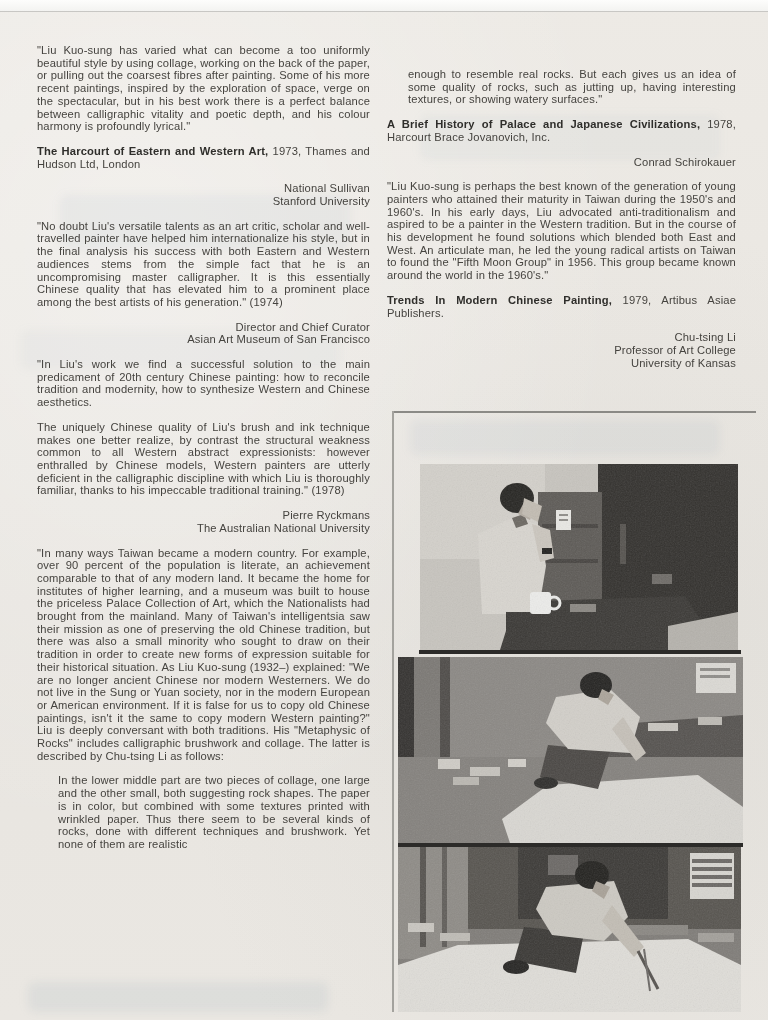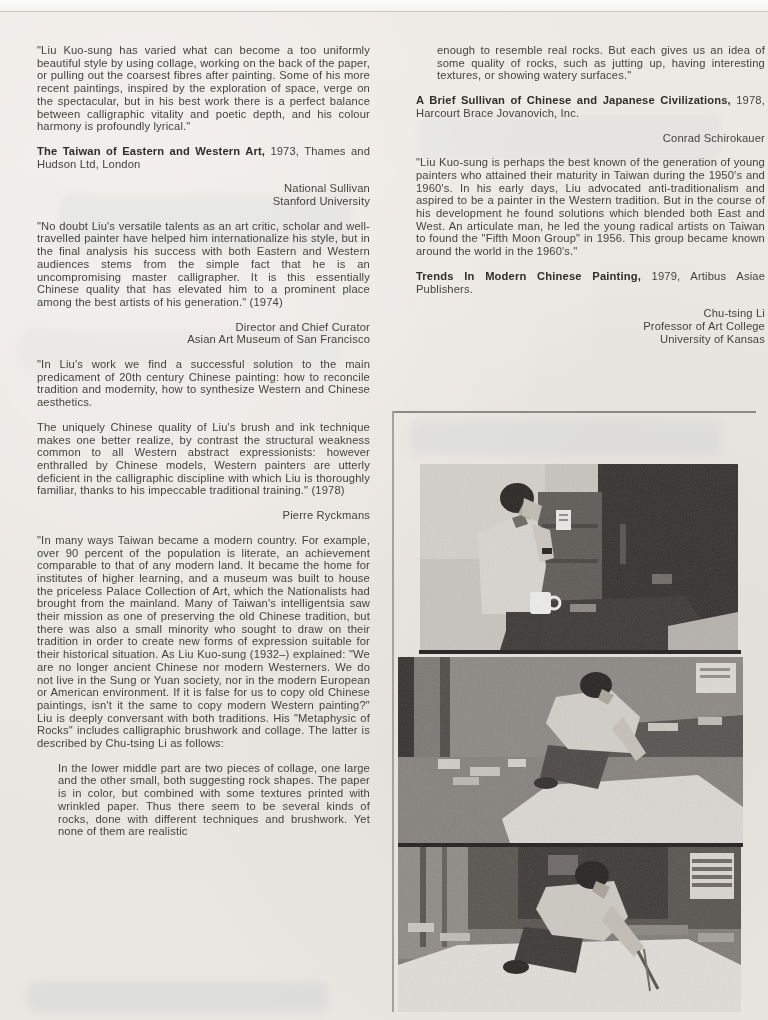--- a/index.html
+++ b/index.html
@@ -13,21 +13,21 @@
   }
   .scan-strip {
     position:absolute; top:0; left:0; right:0; height:11px;
     background:linear-gradient(#fdfdfc,#f3f3f1);
     border-bottom:1px solid #c8c7c4;
   }
   .smudge { position:absolute; border-radius:8px; filter:blur(4px); pointer-events:none; }
   .col { position:absolute; top:44px; font-size:11.2px; line-height:12.7px;
          letter-spacing:0.15px; text-align:justify; }
   .col-left  { left:37px;  width:333px; }
-  .col-right { left:416px; width:349px; }
+  .col-right { left:387px; width:349px;margin-top:24px; }
   .blk { margin:0 0 12px 0; }
   .blk-tight { margin:0 0 0 2px; }
   .person-line { text-align:right; line-height:12.7px; }
   .person { margin:0 0 12px 0; }
   .ref-title { font-weight:bold; color:#2f2e2b; }
   .ref-rest  { font-weight:normal; }
   .indent { margin-left:21px; }
   .rule-h { position:absolute; left:392px; top:411px; width:364px; height:2px; background:#8b8a86; }
   .rule-v { position:absolute; left:392px; top:411px; width:2px;  height:601px; background:#a3a29d; }
   .photo { position:absolute; }
@@ -44,42 +44,43 @@
   <div class="scan-strip"></div>
 
   <div class="smudge" style="left:60px;top:195px;width:290px;height:55px;background:rgba(120,145,170,0.07);"></div>
   <div class="smudge" style="left:420px;top:115px;width:300px;height:45px;background:rgba(120,145,170,0.06);"></div>
   <div class="smudge" style="left:410px;top:420px;width:310px;height:35px;background:rgba(120,145,170,0.08);"></div>
   <div class="smudge" style="left:28px;top:982px;width:300px;height:30px;background:rgba(130,155,175,0.12);"></div>
   <div class="smudge" style="left:20px;top:330px;width:320px;height:40px;background:rgba(130,150,170,0.05);"></div>
 
   <div class="col col-left">
     <p class="blk">"Liu Kuo-sung has varied what can become a too uniformly beautiful style by using collage, working on the back of the paper, or pulling out the coarsest fibres after painting. Some of his more recent paintings, inspired by the exploration of space, verge on the spectacular, but in his best work there is a perfect balance between calligraphic vitality and poetic depth, and his colour harmony is profoundly lyrical."</p>
-    <p class="blk"><span class="ref-title">The Taiwan of Eastern and Western Art,</span><span class="ref-rest"> 1973, Thames and Hudson Ltd, London</span></p>
+    <p class="blk"><span class="ref-title">The Harcourt of Eastern and Western Art,</span><span class="ref-rest"> 1973, Thames and Hudson Ltd, London</span></p>
     <div class="person">
       <div class="person-line">National Sullivan</div>
       <div class="person-line">Stanford University</div>
     </div>
     <p class="blk">"No doubt Liu's versatile talents as an art critic, scholar and well-travelled painter have helped him internationalize his style, but in the final analysis his success with both Eastern and Western audiences stems from the simple fact that he is an uncompromising master calligrapher. It is this essentially Chinese quality that has elevated him to a prominent place among the best artists of his generation." (1974)</p>
     <div class="person">
       <div class="person-line">Director and Chief Curator</div>
       <div class="person-line">Asian Art Museum of San Francisco</div>
     </div>
     <p class="blk">"In Liu's work we find a successful solution to the main predicament of 20th century Chinese painting: how to reconcile tradition and modernity, how to synthesize Western and Chinese aesthetics.</p>
     <p class="blk">The uniquely Chinese quality of Liu's brush and ink technique makes one better realize, by contrast the structural weakness common to all Western abstract expressionists: however enthralled by Chinese models, Western painters are utterly deficient in the calligraphic discipline with which Liu is thoroughly familiar, thanks to his impeccable traditional training." (1978)</p>
     <div class="person">
       <div class="person-line">Pierre Ryckmans</div>
+      <div class="person-line">The Australian National University</div>
     </div>
     <p class="blk">"In many ways Taiwan became a modern country. For example, over 90 percent of the population is literate, an achievement comparable to that of any modern land. It became the home for institutes of higher learning, and a museum was built to house the priceless Palace Collection of Art, which the Nationalists had brought from the mainland. Many of Taiwan's intelligentsia saw their mission as one of preserving the old Chinese tradition, but there was also a small minority who sought to draw on their tradition in order to create new forms of expression suitable for their historical situation. As Liu Kuo-sung (1932–) explained: "We are no longer ancient Chinese nor modern Westerners. We do not live in the Sung or Yuan society, nor in the modern European or American environment. If it is false for us to copy old Chinese paintings, isn't it the same to copy modern Western painting?" Liu is deeply conversant with both traditions. His "Metaphysic of Rocks" includes calligraphic brushwork and collage. The latter is described by Chu-tsing Li as follows:</p>
     <p class="blk-tight indent">In the lower middle part are two pieces of collage, one large and the other small, both suggesting rock shapes. The paper is in color, but combined with some textures printed with wrinkled paper. Thus there seem to be several kinds of rocks, done with different techniques and brushwork. Yet none of them are realistic</p>
   </div>
 
   <div class="col col-right">
     <p class="blk indent">enough to resemble real rocks. But each gives us an idea of some quality of rocks, such as jutting up, having interesting textures, or showing watery surfaces."</p>
-    <p class="blk"><span class="ref-title">A Brief Sullivan of Chinese and Japanese Civilizations,</span><span class="ref-rest"> 1978, Harcourt Brace Jovanovich, Inc.</span></p>
+    <p class="blk"><span class="ref-title">A Brief History of Palace and Japanese Civilizations,</span><span class="ref-rest"> 1978, Harcourt Brace Jovanovich, Inc.</span></p>
     <div class="person">
       <div class="person-line">Conrad Schirokauer</div>
     </div>
     <p class="blk">"Liu Kuo-sung is perhaps the best known of the generation of young painters who attained their maturity in Taiwan during the 1950's and 1960's. In his early days, Liu advocated anti-traditionalism and aspired to be a painter in the Western tradition. But in the course of his development he found solutions which blended both East and West. An articulate man, he led the young radical artists on Taiwan to found the "Fifth Moon Group" in 1956. This group became known around the world in the 1960's."</p>
     <p class="blk"><span class="ref-title">Trends In Modern Chinese Painting,</span><span class="ref-rest"> 1979, Artibus Asiae Publishers.</span></p>
     <div class="person">
       <div class="person-line">Chu-tsing Li</div>
       <div class="person-line">Professor of Art College</div>
       <div class="person-line">University of Kansas</div>
     </div>

